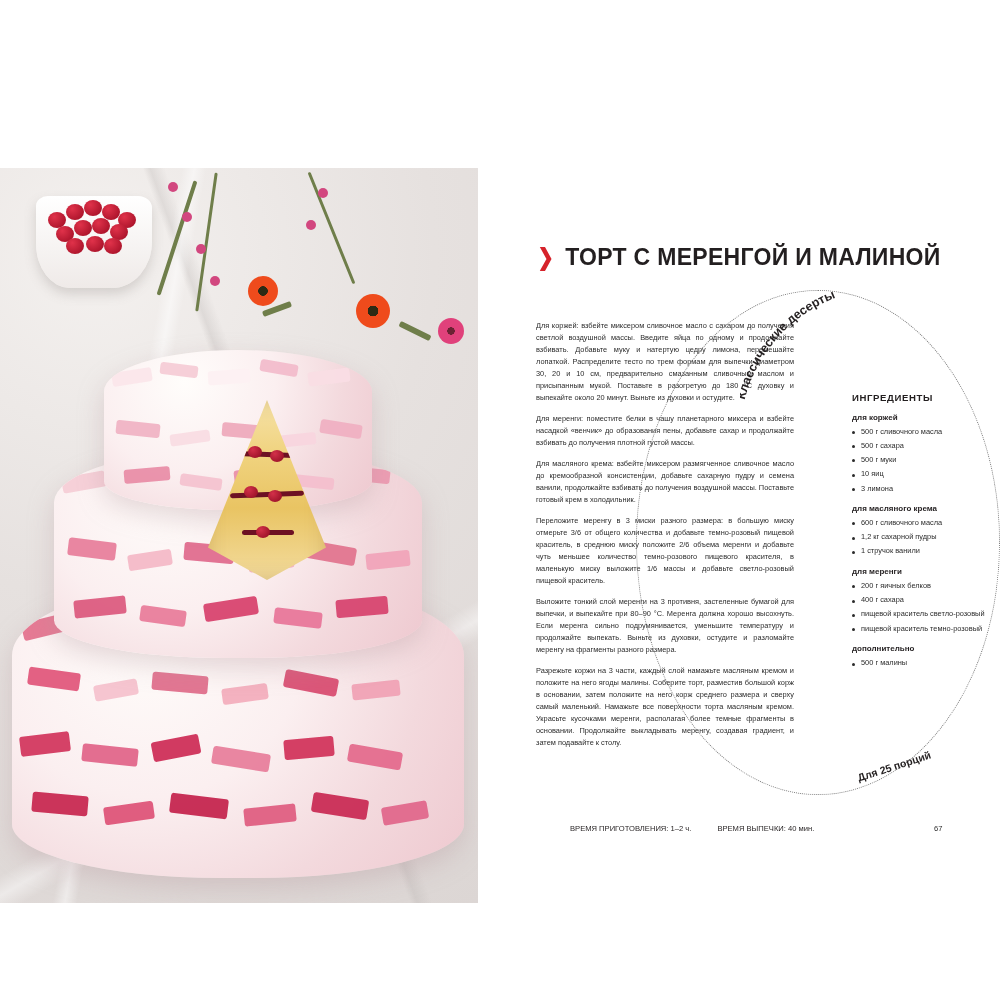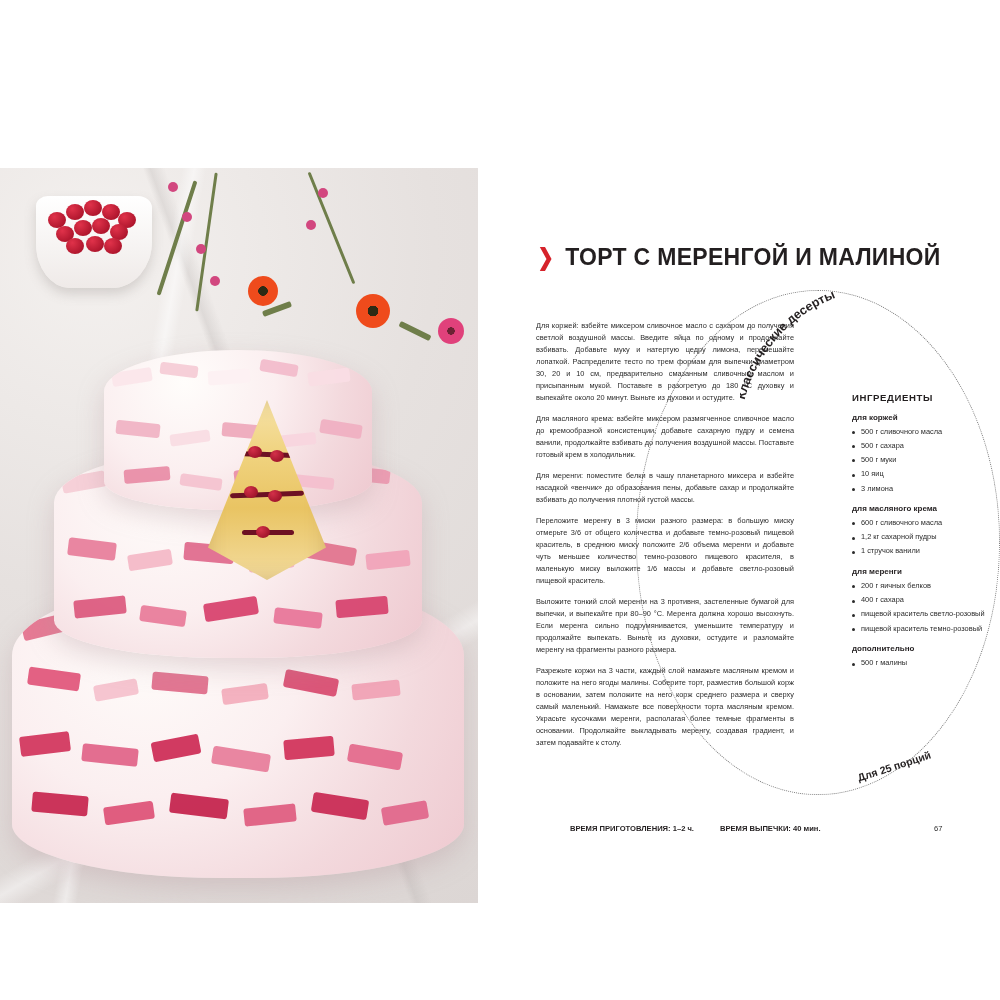--- a/index.html
+++ b/index.html
@@ -120,21 +120,21 @@
     position:relative;padding-left:9px;margin:0 0 3.4px 0;
     font-size:7.4px;line-height:1.45;color:#2b2b2b;
   }
   .ing li:before{
     content:"";position:absolute;left:0;top:4.2px;width:3px;height:3px;border-radius:50%;
     background:#2b2b2b;
   }
 
   .footer{
     position:absolute;left:536px;top:824px;width:404px;
-    font-size:7.6px;font-weight:700;color:#231f20;
+    font-size:7.6px;font-weight:400;color:#231f20;
     display:flex;gap:26px;padding-left:34px;
   }
   .pagenum{
     position:absolute;left:934px;top:824px;font-size:7.6px;color:#2b2b2b;font-weight:400;
   }
 </style>
 </head>
 <body>
 
 <div class="page">
@@ -252,22 +252,22 @@
     </div>
   </div>
 
   <div class="title-row">
     <span class="chev">❯</span>
     <span class="title">ТОРТ С МЕРЕНГОЙ И МАЛИНОЙ</span>
   </div>
 
   <div class="body-col">
     <p>Для коржей: взбейте миксером сливочное масло с сахаром до получения светлой воздушной массы. Введите яйца по одному и продолжайте взбивать. Добавьте муку и натертую цедру лимона, перемешайте лопаткой. Распределите тесто по трем формам для выпечки диаметром 30, 20 и 10 см, предварительно смазанным сливочным маслом и присыпанным мукой. Поставьте в разогретую до 180 °С духовку и выпекайте около 20 минут. Выньте из духовки и остудите.</p>
+    <p>Для меренги: поместите белки в чашу планетарного миксера и взбейте насадкой «венчик» до образования пены, добавьте сахар и продолжайте взбивать до получения плотной густой массы.</p>
     <p>Для масляного крема: взбейте миксером размягченное сливочное масло до кремообразной консистенции, добавьте сахарную пудру и семена ванили, продолжайте взбивать до получения воздушной массы. Поставьте готовый крем в холодильник.</p>
-    <p>Для меренги: поместите белки в чашу планетарного миксера и взбейте насадкой «венчик» до образования пены, добавьте сахар и продолжайте взбивать до получения плотной густой массы.</p>
     <p>Переложите меренгу в 3 миски разного размера: в большую миску отмерьте 3/6 от общего количества и добавьте темно-розовый пищевой краситель, в среднюю миску положите 2/6 объема меренги и добавьте чуть меньшее количество темно-розового пищевого красителя, в маленькую миску выложите 1/6 массы и добавьте светло-розовый пищевой краситель.</p>
     <p>Выложите тонкий слой меренги на 3 противня, застеленные бумагой для выпечки, и выпекайте при 80–90 °С. Меренга должна хорошо высохнуть. Если меренга сильно подрумянивается, уменьшите температуру и продолжайте выпекать. Выньте из духовки, остудите и разломайте меренгу на фрагменты разного размера.</p>
     <p>Разрежьте коржи на 3 части, каждый слой намажьте масляным кремом и положите на него ягоды малины. Соберите торт, разместив большой корж в основании, затем положите на него корж среднего размера и сверху самый маленький. Намажьте все поверхности торта масляным кремом. Украсьте кусочками меренги, располагая более темные фрагменты в основании. Продолжайте выкладывать меренгу, создавая градиент, и затем подавайте к столу.</p>
   </div>
 
   <div class="circle"></div>
 
   <svg class="arc-label" viewBox="0 0 220 120" width="220" height="120">
     <defs>
       <path id="arcpath" d="M 4,116 A 150,150 0 0 1 186,6" fill="none"></path>

